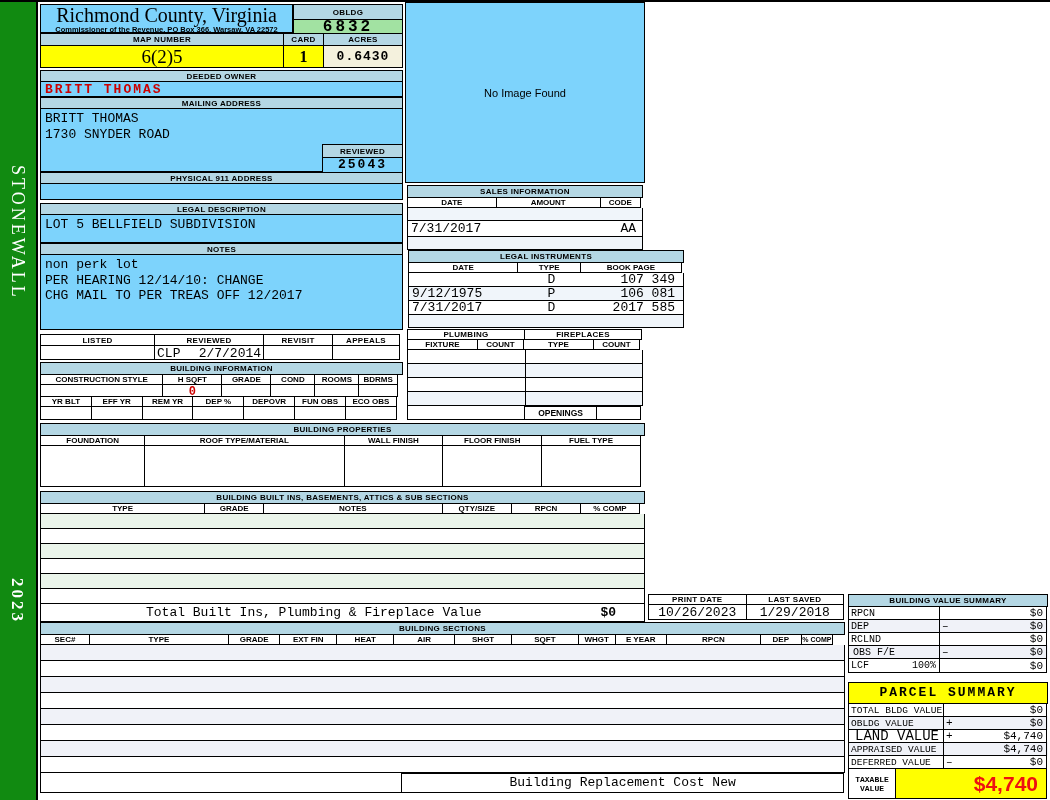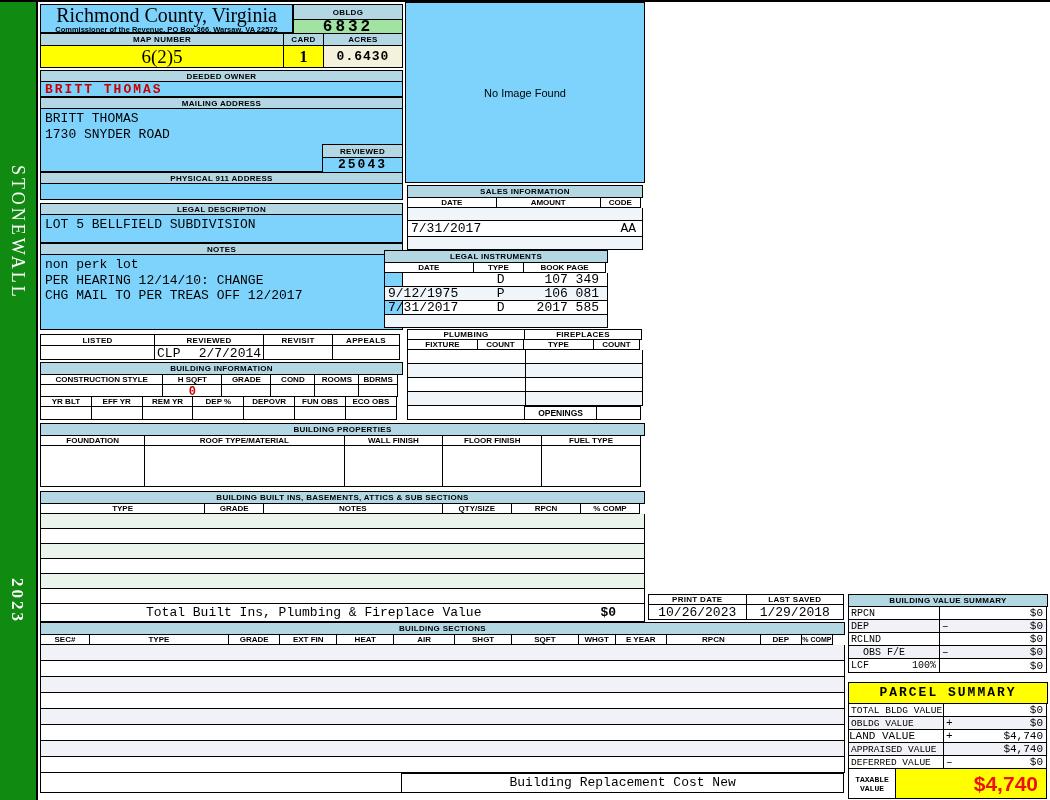--- a/index.html
+++ b/index.html
@@ -152,21 +152,21 @@
       <span style="width:44.5%;text-align:right;"></span>
       <span style="width:17.5%;text-align:right;padding-right:6px;box-sizing:border-box;">AA</span>
     </div>
     <div class="rowline hrow mono" style="height:13px;background:#f0f5fa;">
       <span style="width:38%;"></span>
       <span style="width:44.5%;"></span>
       <span style="width:17.5%;"></span>
     </div>
   </div>
 
-  <div class="abs" style="left:384px;top:248px;width:224px;">
+  <div class="abs" style="left:408px;top:248px;width:276px;">
     <div class="band" style="height:11px;">LEGAL INSTRUMENTS</div>
     <div class="hrow" style="height:11px;margin-top:-1px;">
       <div class="hc" style="width:40%;">DATE</div>
       <div class="hc" style="width:23%;">TYPE</div>
       <div class="hc" style="width:37%;">BOOK PAGE</div>
     </div>
     <div class="rowline hrow mono" style="height:14px;font-size:13px;line-height:13px;">
       <span style="width:40%;padding-left:3px;"></span>
       <span style="width:23%;text-align:center;">D</span>
       <span style="width:37%;text-align:right;padding-right:8px;box-sizing:border-box;">107 349</span>
@@ -290,21 +290,21 @@
       </div>
     </div>
     <div class="hrow" style="height:14px;margin-top:-1px;">
       <div class="vc mono" style="width:46%;font-size:10px;padding-left:2px;line-height:13px;">RCLND</div>
       <div class="vc mono" style="width:54%;display:flex;font-size:11px;line-height:13px;">
         <span style="padding-left:2px;"></span>
         <span style="margin-left:auto;padding-right:3px;">$0</span>
       </div>
     </div>
     <div class="hrow" style="height:14px;margin-top:-1px;background:#f0f2f8;">
-      <div class="vc mono" style="width:46%;font-size:10px;padding-left:14px;line-height:13px;">OBS F/E</div>
+      <div class="vc mono" style="width:46%;font-size:10px;padding-left:4px;line-height:13px;">OBS F/E</div>
       <div class="vc mono" style="width:54%;display:flex;font-size:11px;line-height:13px;">
         <span style="padding-left:2px;">–</span>
         <span style="margin-left:auto;padding-right:3px;">$0</span>
       </div>
     </div>
     <div class="hrow" style="height:15px;margin-top:-1px;">
       <div class="vc mono" style="width:46%;font-size:10px;padding-left:2px;line-height:14px;display:flex;justify-content:space-between;">
         <span>LCF</span>
         <span style="padding-right:3px;">100%</span>
       </div>
@@ -356,21 +356,21 @@
       </div>
     </div>
     <div class="hrow" style="height:14px;margin-top:-1px;background:#f0f2f8;">
       <div class="vc mono" style="width:48%;font-size:9.5px;padding-left:2px;line-height:13px;">OBLDG VALUE</div>
       <div class="vc mono" style="width:52%;display:flex;font-size:11px;line-height:13px;">
         <span style="padding-left:2px;width:9px;">+</span>
         <span style="margin-left:auto;padding-right:3px;">$0</span>
       </div>
     </div>
     <div class="hrow" style="height:14px;margin-top:-1px;">
-      <div class="vc mono" style="width:48%;font-size:11px;padding-left:0;line-height:13px;">LAND VALUE</div>
+      <div class="vc mono" style="width:48%;font-size:14px;padding-left:6px;line-height:13px;">LAND VALUE</div>
       <div class="vc mono" style="width:52%;display:flex;font-size:11px;line-height:13px;">
         <span style="padding-left:2px;width:9px;">+</span>
         <span style="margin-left:auto;padding-right:3px;">$4,740</span>
       </div>
     </div>
     <div class="hrow" style="height:14px;margin-top:-1px;background:#f0f2f8;">
       <div class="vc mono" style="width:48%;font-size:9.5px;padding-left:2px;line-height:13px;">APPRAISED VALUE</div>
       <div class="vc mono" style="width:52%;display:flex;font-size:11px;line-height:13px;">
         <span style="padding-left:2px;width:9px;"></span>
         <span style="margin-left:auto;padding-right:3px;">$4,740</span>

